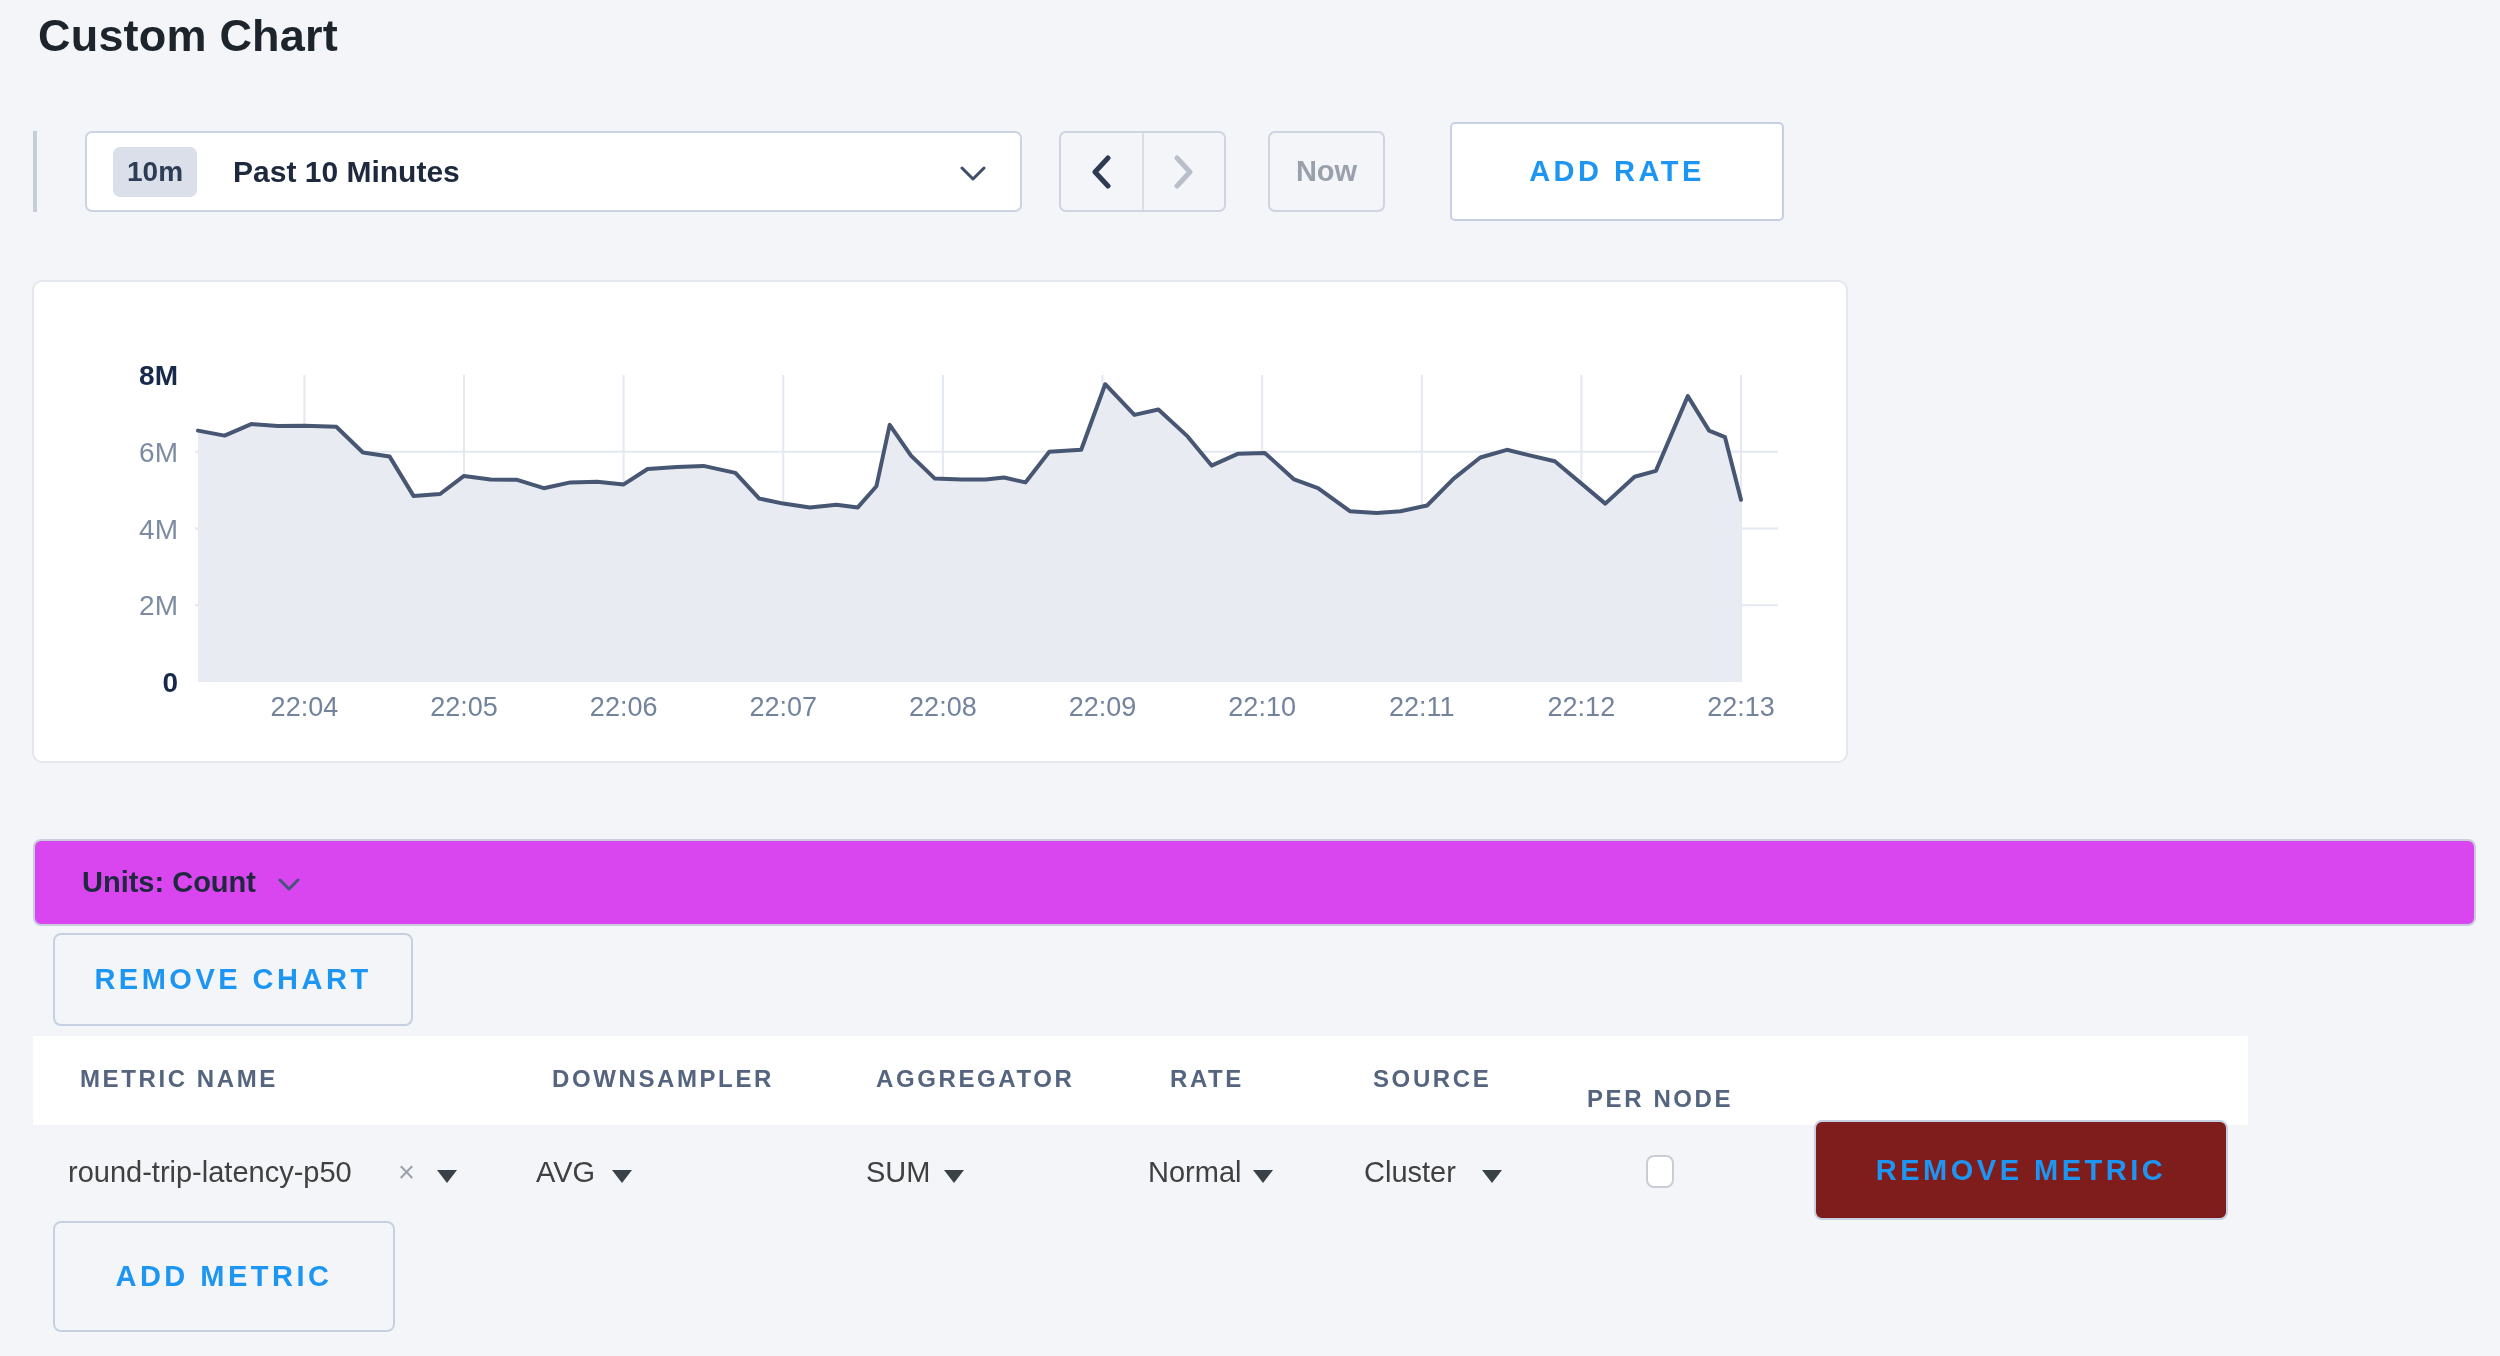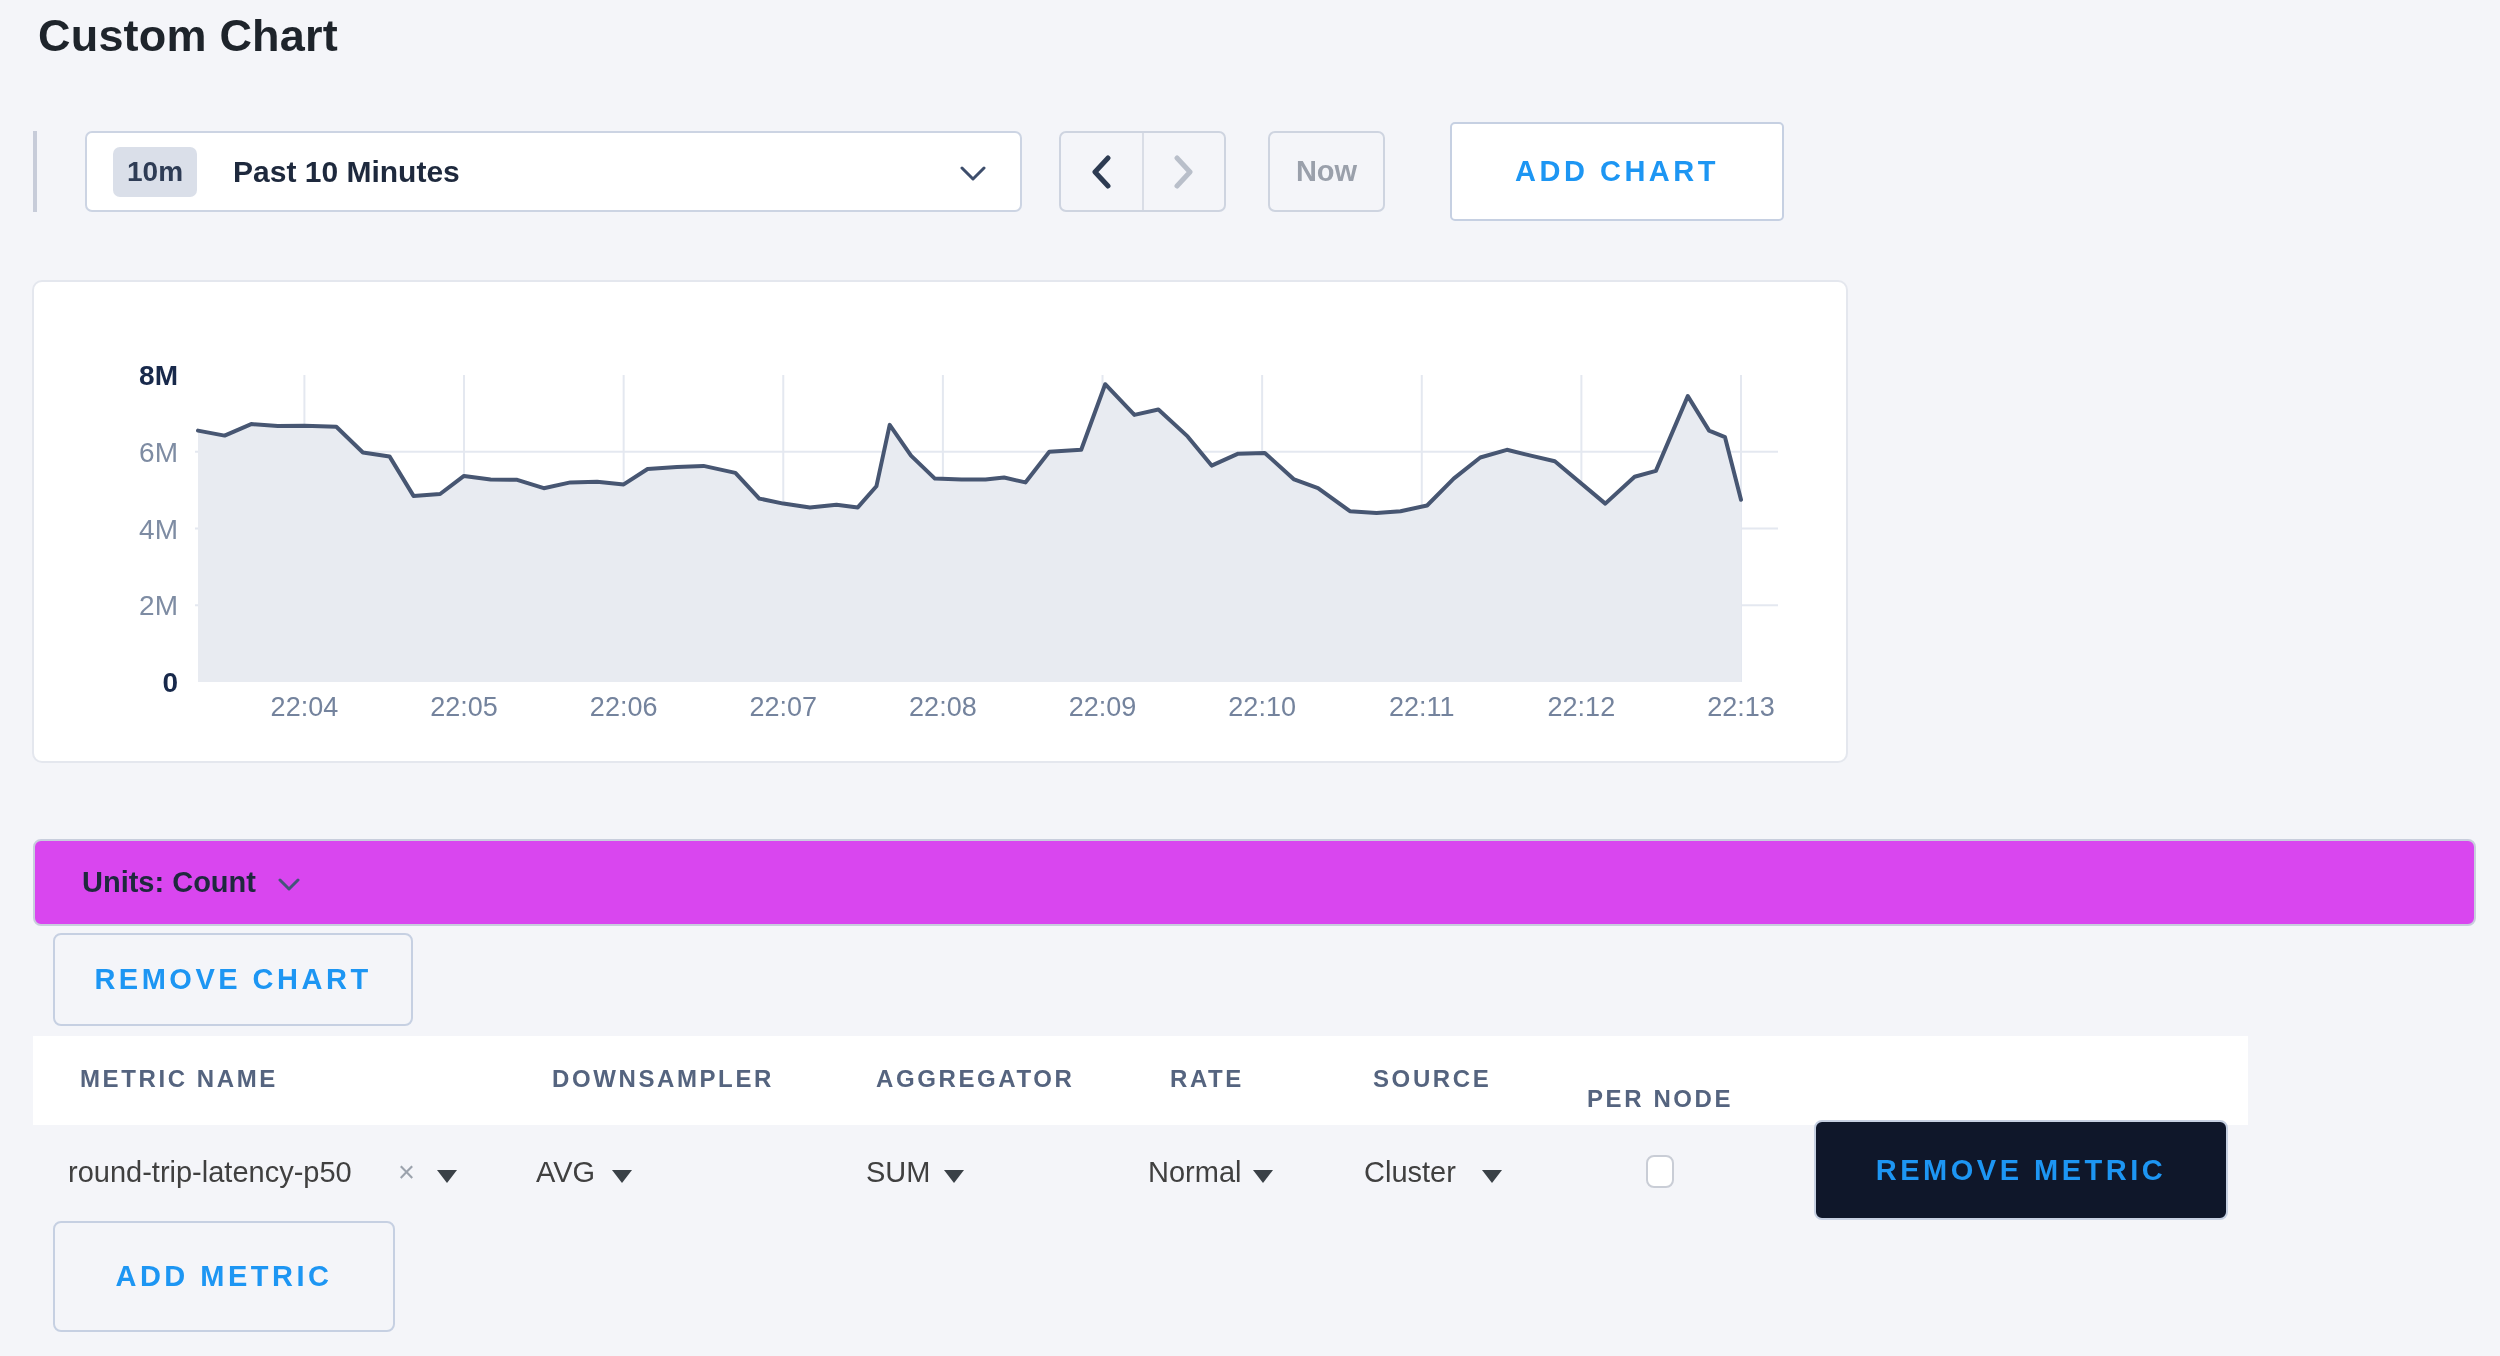--- a/index.html
+++ b/index.html
@@ -68,21 +68,21 @@
   .metric-row-text{position:absolute;top:1156px;font-size:29px;color:#404040;white-space:nowrap;}
   .clear-x{position:absolute;top:1156px;font-size:29px;color:#9ca3ad;cursor:pointer;}
   .caret-down{
     position:absolute;top:1170px;width:0;height:0;cursor:pointer;
     border-left:10px solid transparent;border-right:10px solid transparent;border-top:13px solid #3a4147;
   }
   .per-node-checkbox{
     position:absolute;left:1646px;top:1155px;width:28px;height:33px;background:#fff;
     border:2.5px solid #c9cdd6;border-radius:8px;box-sizing:border-box;cursor:pointer;
   }
-  .remove-metric-button{left:1814px;top:1120px;width:414px;height:100px;background:#0f172a;border-radius:8px;}
+  .remove-metric-button{left:1814px;top:1120px;width:414px;height:100px;background:#7f1d1d;border-radius:8px;}
   .add-metric-button{left:53px;top:1221px;width:342px;height:111px;border-radius:8px;}
 </style>
 </head>
 <body>
 
 <div class="abs page-title">Custom Chart</div>
 
 <div class="abs left-divider"></div>
 
 <div class="abs time-dropdown">
@@ -105,21 +105,21 @@
       <polyline points="4,3 17,17 4,31" fill="none" stroke="#b9bfca" stroke-width="5" stroke-linecap="round" stroke-linejoin="round"></polyline>
     </svg>
   </div>
 </div>
 
 <div class="abs now-button">
   <span>Now</span>
 </div>
 
 <div class="abs blue-button add-chart-button">
-  <span>ADD CHART</span>
+  <span>ADD RATE</span>
 </div>
 
 <div class="abs chart-card"></div>
 <svg class="chart-svg" width="1816" height="483" viewBox="32 280 1816 483">
     <line x1="195" y1="451.75" x2="1778" y2="451.75" stroke="#e4e8f0" stroke-width="2"></line>
     <line x1="195" y1="528.5" x2="1778" y2="528.5" stroke="#e4e8f0" stroke-width="2"></line>
     <line x1="195" y1="605.25" x2="1778" y2="605.25" stroke="#e4e8f0" stroke-width="2"></line>
     <line x1="304.41379310344826" y1="375" x2="304.41379310344826" y2="682" stroke="#e4e8f0" stroke-width="2"></line>
     <line x1="464.0344827586207" y1="375" x2="464.0344827586207" y2="682" stroke="#e4e8f0" stroke-width="2"></line>
     <line x1="623.655172413793" y1="375" x2="623.655172413793" y2="682" stroke="#e4e8f0" stroke-width="2"></line>

